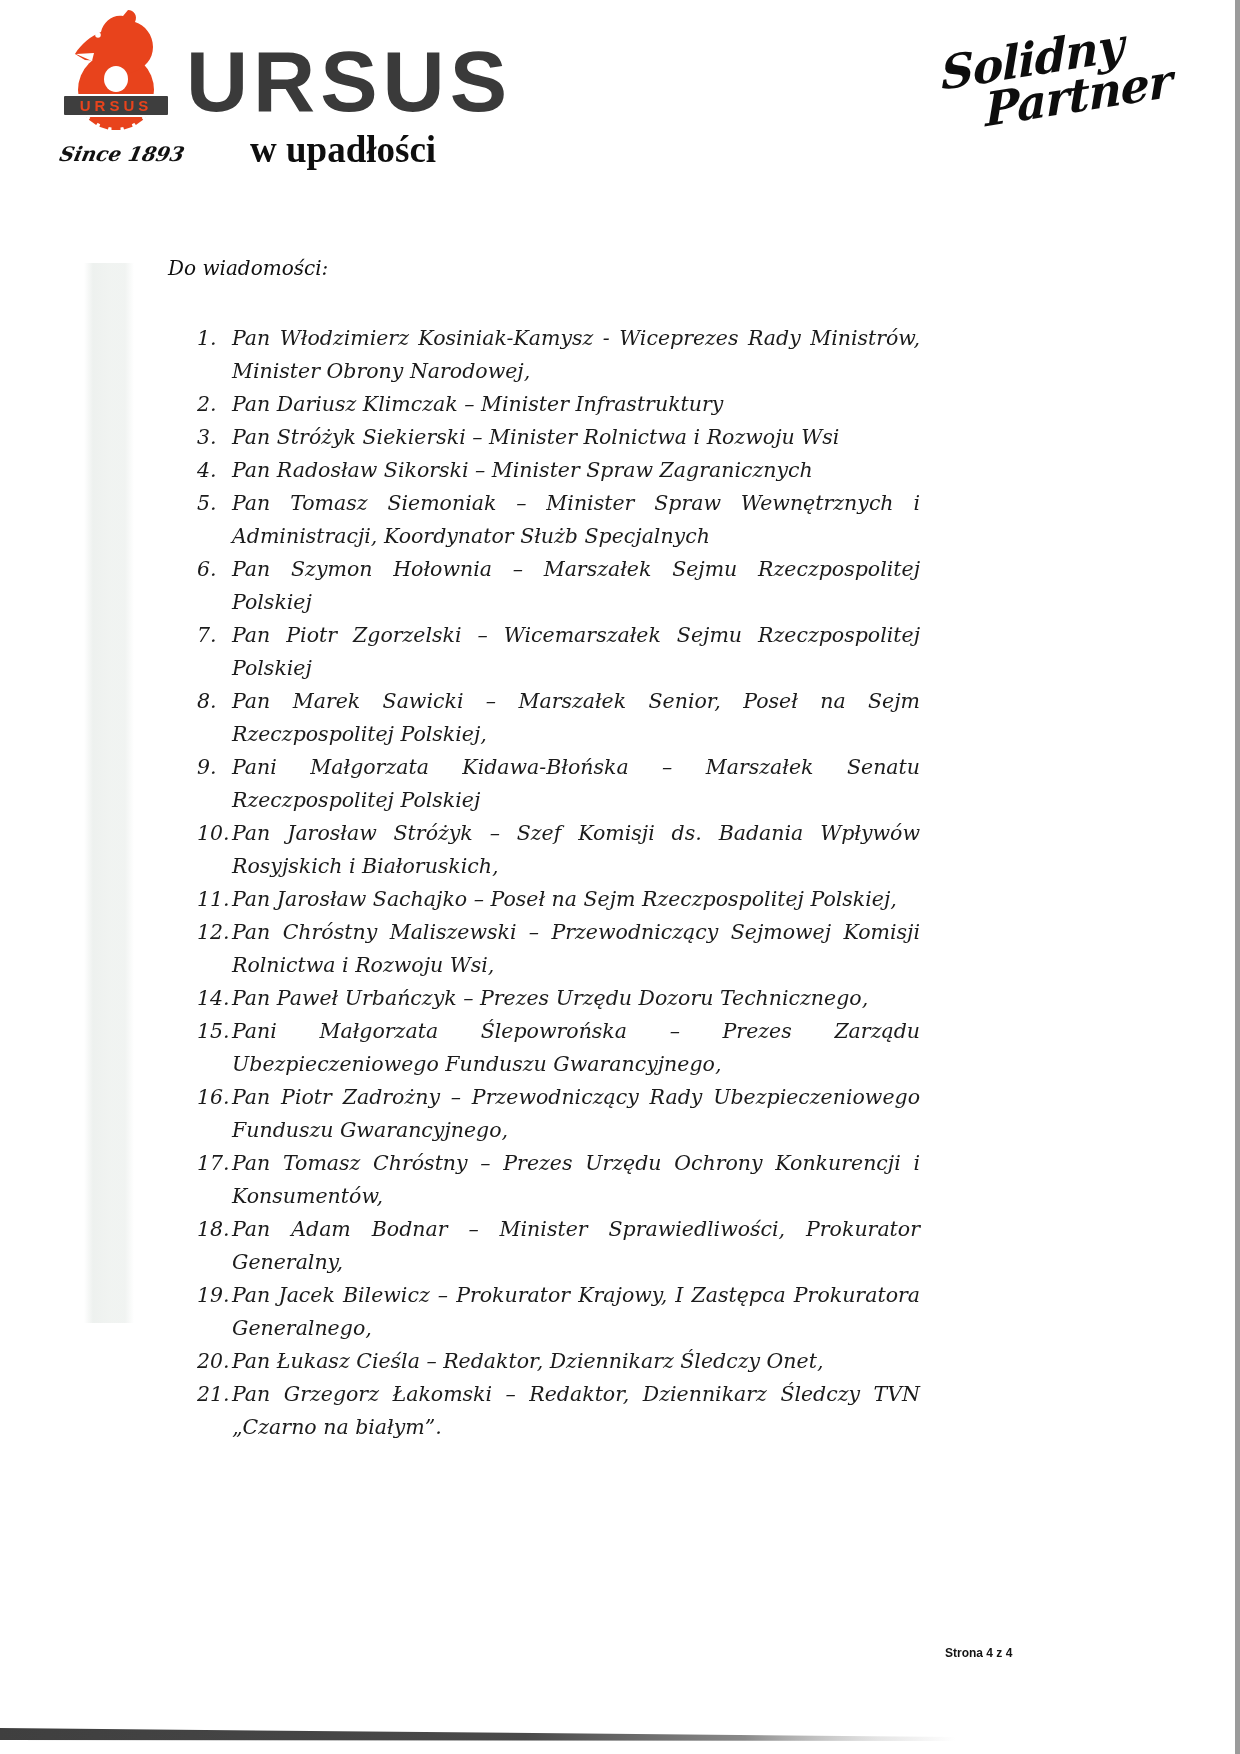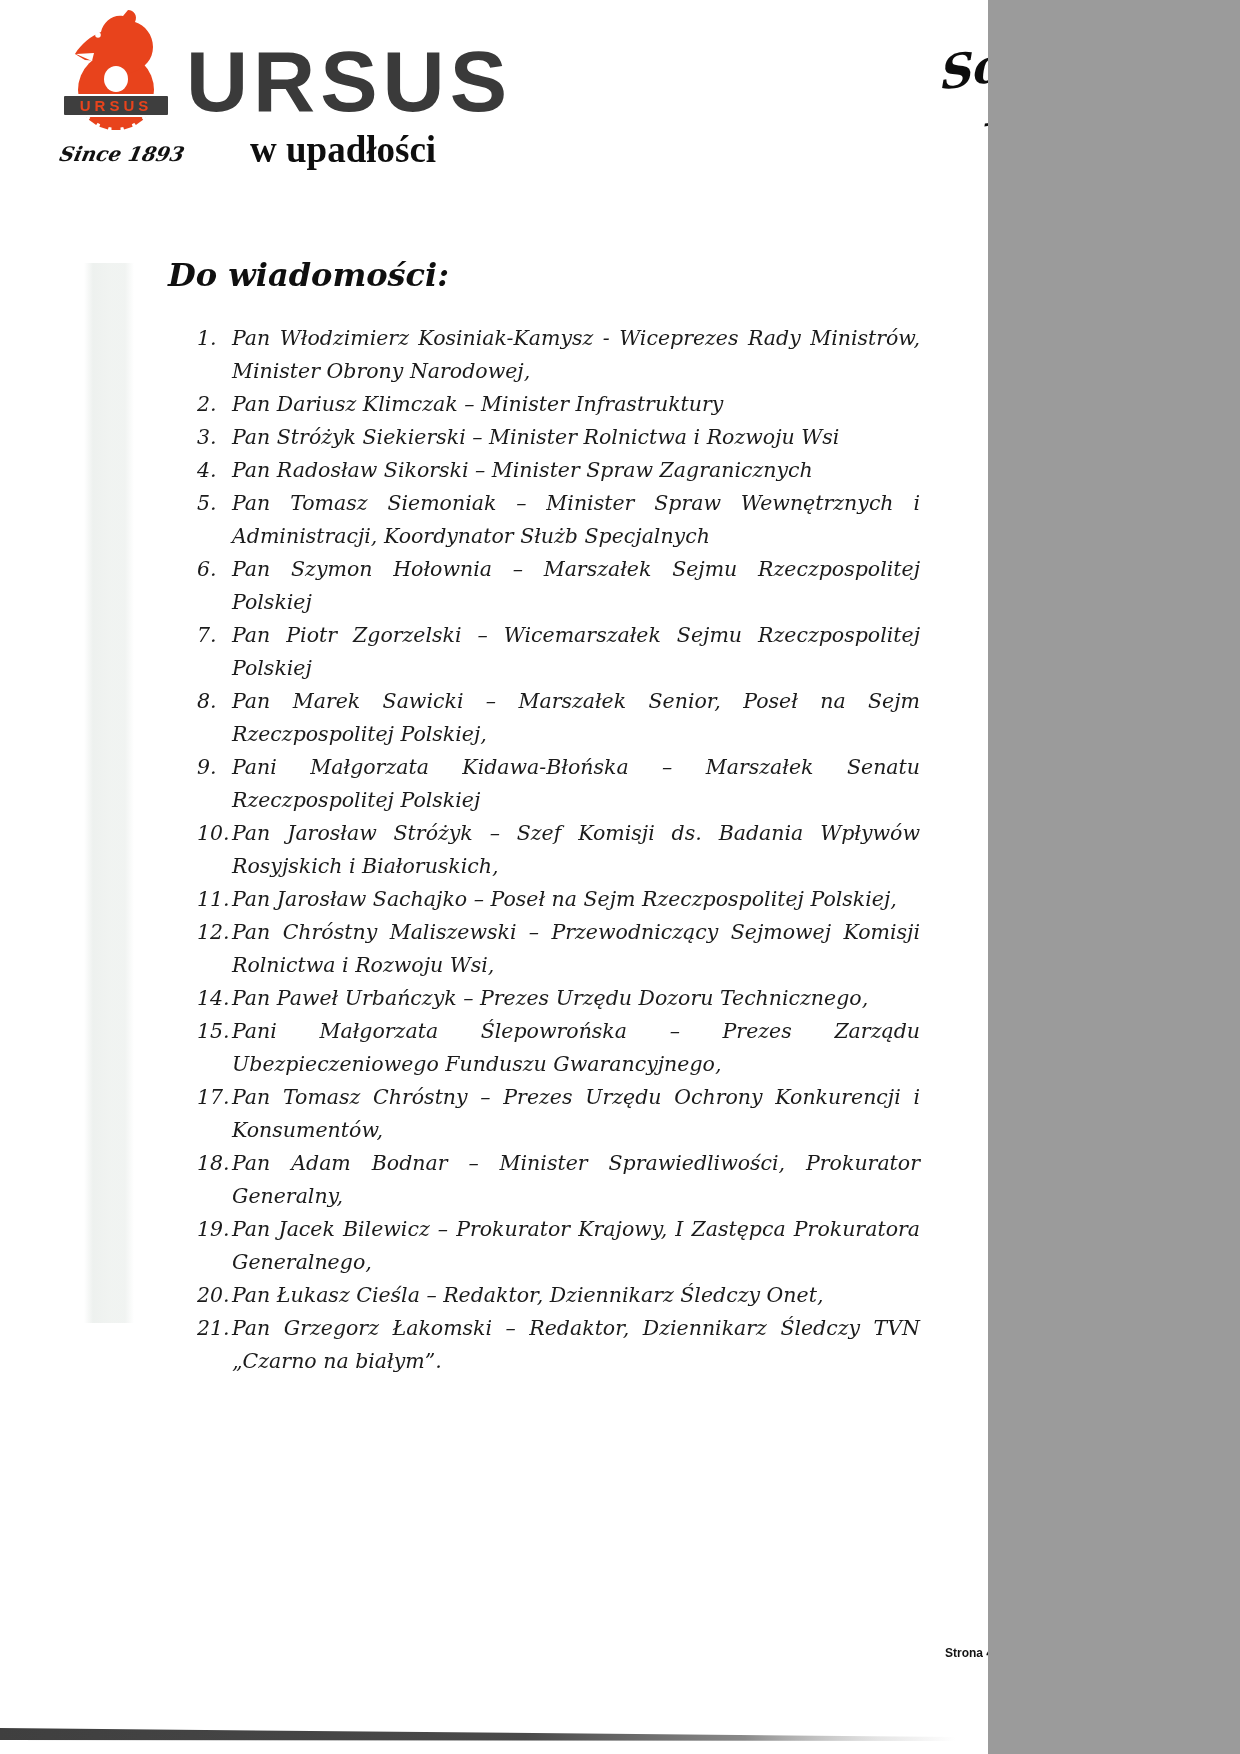--- a/index.html
+++ b/index.html
@@ -1,21 +1,22 @@
 <!DOCTYPE html>
 <html><head>
 <meta charset="utf-8">
 <style>
   html,body{margin:0;padding:0;background:#9b9b9b;}
   .page{
     position:relative;
-    width:988px;height:1754px;
+    width:1196px;height:1754px;
     background:#ffffff;
     overflow:hidden;
     font-family:"Liberation Sans", sans-serif;
+    padding-left:39px;
   }
 
   
   .scan-strip{
     position:absolute;left:84px;top:263px;width:50px;height:1060px;
     background:linear-gradient(to right,
       rgba(223,229,225,0) 0%,
       rgba(223,229,225,.55) 18%,
       rgba(229,234,230,.55) 55%,
       rgba(223,229,225,.45) 82%,
@@ -55,22 +56,22 @@
     font-style:italic;font-weight:bold;
     color:#0d0d0d;
   }
   .slogan .l1{font-size:46px;line-height:46px;letter-spacing:-1px;}
   .slogan .l2{font-size:46px;line-height:40px;margin-left:44px;letter-spacing:-1px;}
 
   
   .doc-heading{
     position:absolute;left:168px;top:256px;
     font-family:"DejaVu Serif", serif;
-    font-style:italic;font-weight:bold;
-    font-size:32px;color:#101010;
+    font-style:italic;font-weight:normal;
+    font-size:20px;color:#101010;
     white-space:nowrap;
   }
   .list{position:absolute;left:197px;top:322px;width:723px;}
   .li{
     display:flex;
     font-family:"DejaVu Serif", serif;
     font-style:italic;
     font-size:20.5px;line-height:33px;color:#1b1b1b;
   }
   .li .num{flex:0 0 35px;width:35px;}
@@ -209,20 +210,24 @@
       <div class="li">
         <span class="num">14.</span>
         <span class="txt">Pan Paweł Urbańczyk – Prezes Urzędu Dozoru Technicznego,</span>
       </div>
 
       <div class="li">
         <span class="num">15.</span>
         <span class="txt">Pani Małgorzata Ślepowrońska – Prezes Zarządu Ubezpieczeniowego Funduszu Gwarancyjnego,</span>
       </div>
 
+      <div class="li">
+        <span class="num">16.</span>
+        <span class="txt">Pan Piotr Zadrożny – Przewodniczący Rady Ubezpieczeniowego Funduszu Gwarancyjnego,</span>
+      </div>
 
       <div class="li">
         <span class="num">17.</span>
         <span class="txt">Pan Tomasz Chróstny – Prezes Urzędu Ochrony Konkurencji i Konsumentów,</span>
       </div>
 
       <div class="li">
         <span class="num">18.</span>
         <span class="txt">Pan Adam Bodnar – Minister Sprawiedliwości, Prokurator Generalny,</span>
       </div>

